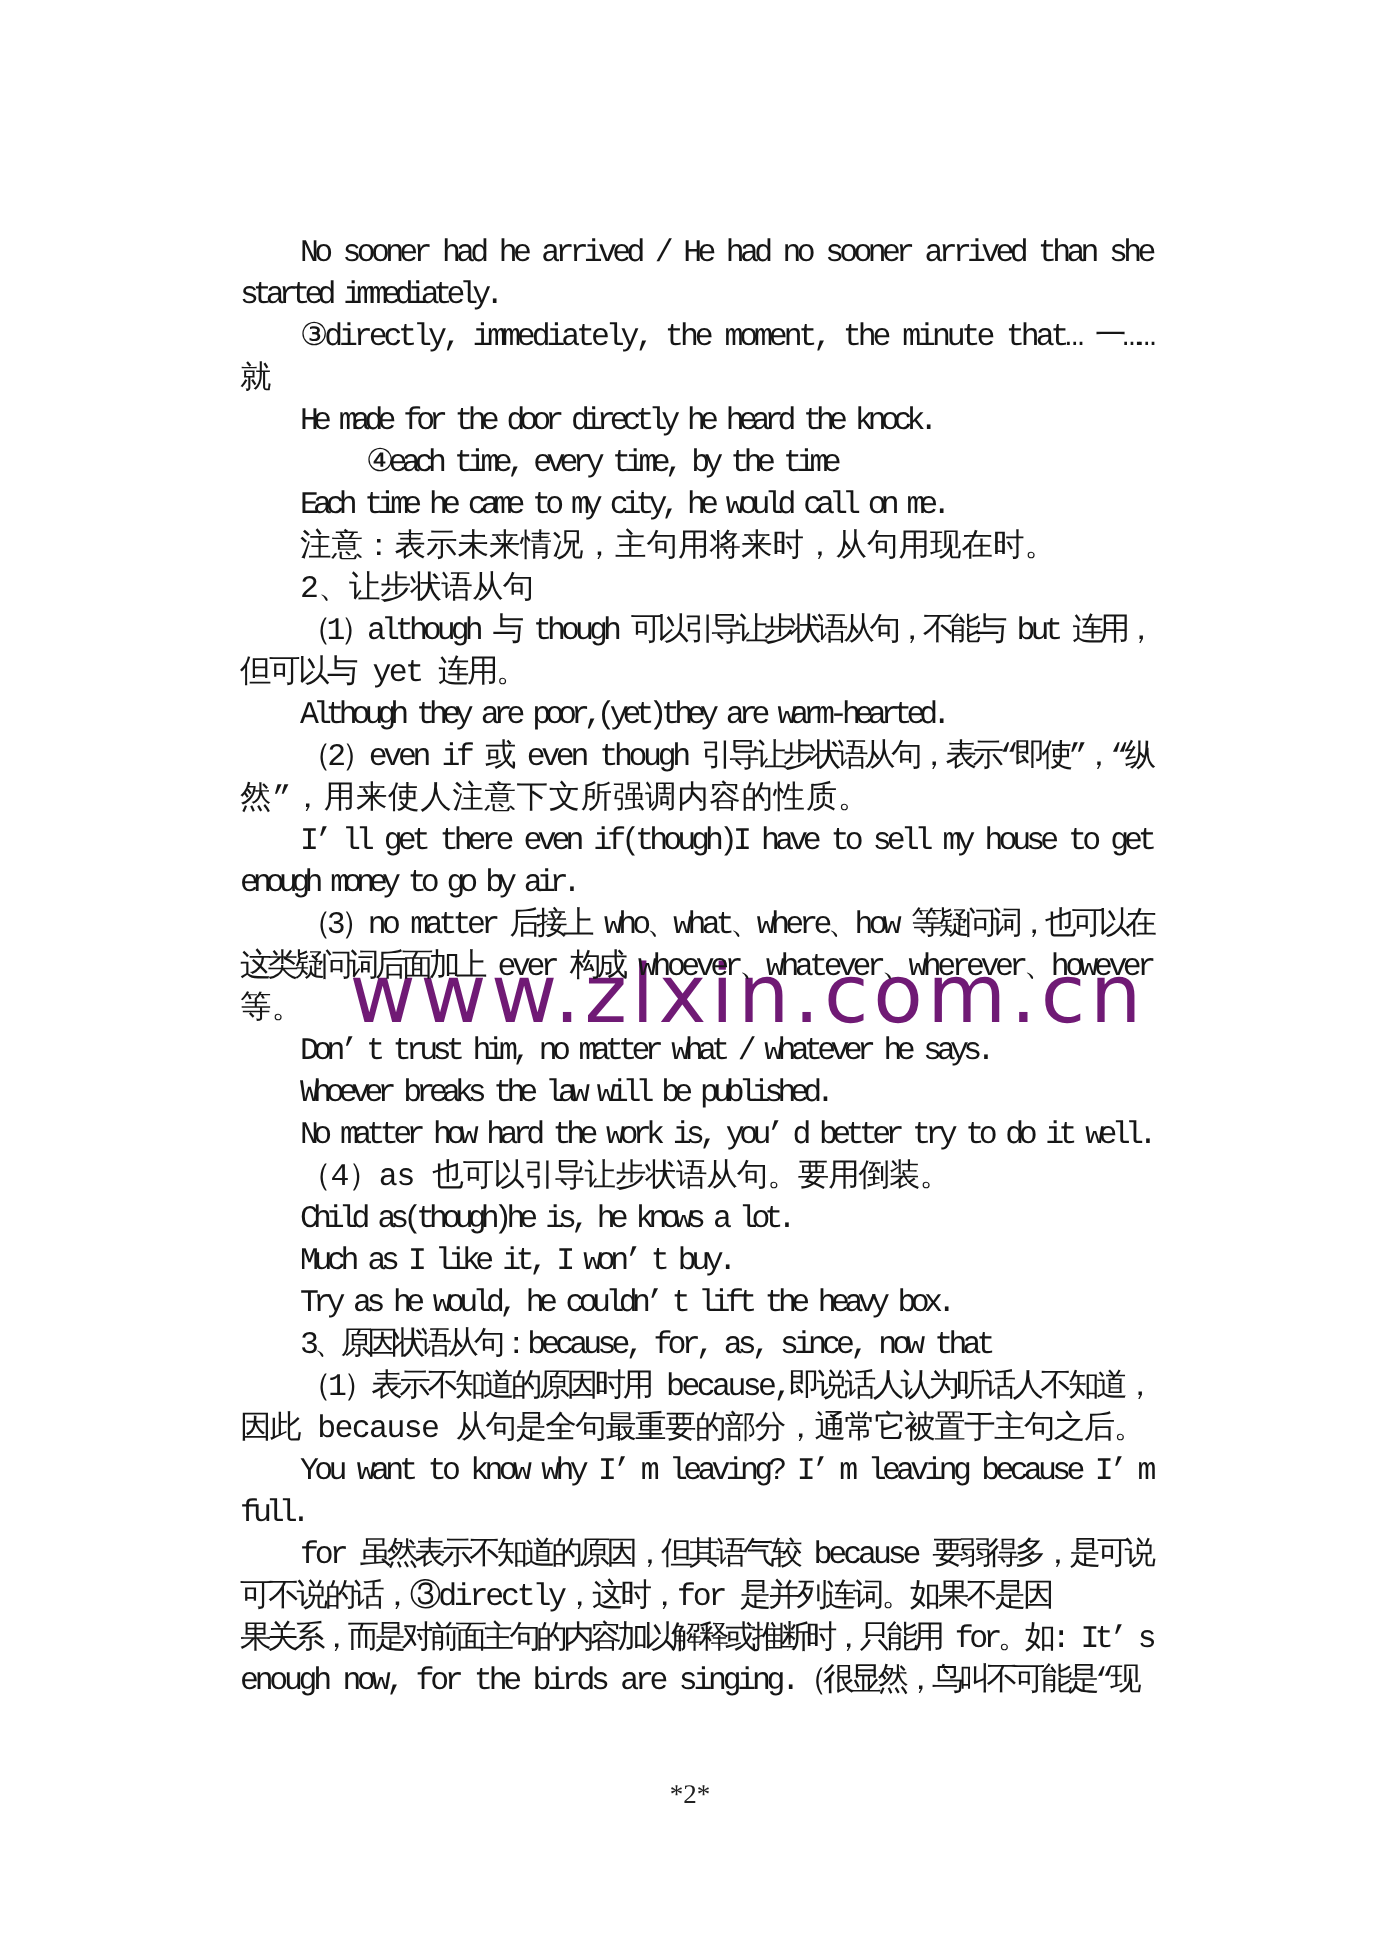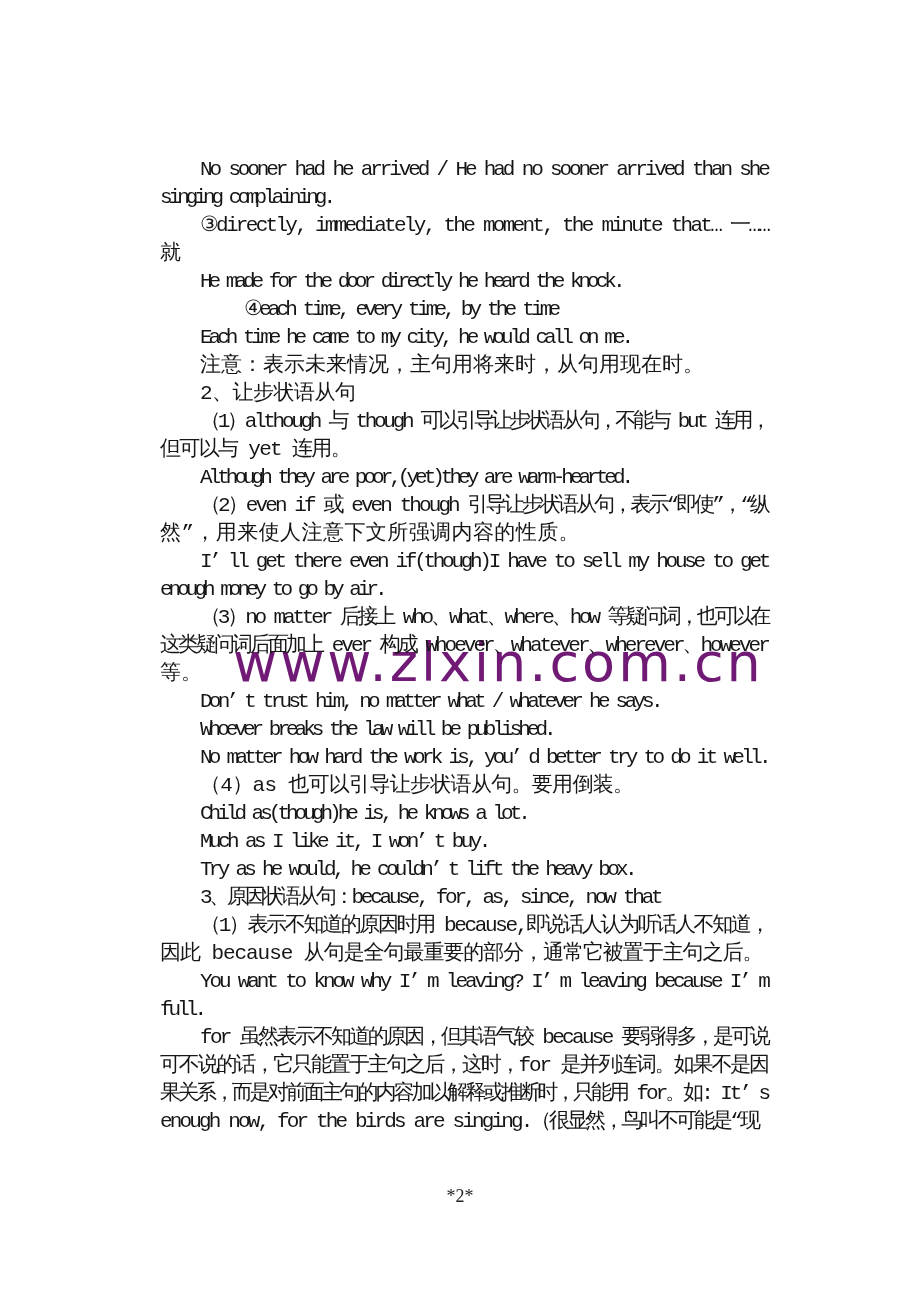--- a/index.html
+++ b/index.html
@@ -59,21 +59,21 @@
 </style>
 </head>
 <body>
 
 <div class="page">
 
   <div class="watermark">www.zlxin.com.cn</div>
 
   <div class="textblock">
     <div class="line ind"><span style="letter-spacing: -3.14px;">No sooner had he arrived / He had no sooner arrived than she</span></div>
-    <div class="line"><span style="letter-spacing: -4px;">singing complaining.</span></div>
+    <div class="line"><span style="letter-spacing: -4px;">started immediately.</span></div>
     <div class="line ind"><span style="letter-spacing: -2.72px;">③directly, immediately, the moment, the minute that… 一……</span></div>
     <div class="line"><span style="letter-spacing: 0px;">就</span></div>
     <div class="line ind"><span style="letter-spacing: -4px;">He made for the door directly he heard the knock.</span></div>
     <div class="line ind"><span style="letter-spacing: -3.83px; margin-left: 44px;">④each time, every time, by the time</span></div>
     <div class="line ind"><span style="letter-spacing: -4px; text-align: right;">Each time he came to my city, he would call on me.</span></div>
     <div class="line ind"><span style="letter-spacing: 0px;">注意：表示未来情况，主句用将来时，从句用现在时。</span></div>
     <div class="line ind"><span style="letter-spacing: -0.5px;">2、让步状语从句</span></div>
     <div class="line ind"><span style="letter-spacing: -3.3px;">（1）although 与 though 可以引导让步状语从句，不能与 but 连用，</span></div>
     <div class="line"><span style="letter-spacing: -1.67px;">但可以与 yet 连用。</span></div>
     <div class="line ind"><span style="letter-spacing: -4px;">Although they are poor,(yet)they are warm-hearted.</span></div>
@@ -90,20 +90,20 @@
     <div class="line ind"><span style="letter-spacing: -0.7px;">（4）as 也可以引导让步状语从句。要用倒装。</span></div>
     <div class="line ind"><span style="letter-spacing: -4px;">Child as(though)he is, he knows a lot.</span></div>
     <div class="line ind"><span style="letter-spacing: -3.61px; text-align: right;">Much as I like it, I won’ t buy.</span></div>
     <div class="line ind"><span style="letter-spacing: -3.75px;">Try as he would, he couldn’ t lift the heavy box.</span></div>
     <div class="line ind"><span style="letter-spacing: -3.24px;">3、原因状语从句：because, for, as, since, now that</span></div>
     <div class="line ind"><span style="letter-spacing: -2.37px;">（1）表示不知道的原因时用 because,即说话人认为听话人不知道，</span></div>
     <div class="line"><span style="letter-spacing: -1.06px;">因此 because 从句是全句最重要的部分，通常它被置于主句之后。</span></div>
     <div class="line ind"><span style="letter-spacing: -3.14px;">You want to know why I’ m leaving? I’ m leaving because I’ m</span></div>
     <div class="line"><span style="letter-spacing: -4px;">full.</span></div>
     <div class="line ind"><span style="letter-spacing: -2.7px;">for 虽然表示不知道的原因，但其语气较 because 要弱得多，是可说</span></div>
-    <div class="line"><span style="letter-spacing: -2.13px;">可不说的话，它只能置于主句之后，这时，for 是并列连词。如果不是因</span></div>
+    <div class="line"><span style="letter-spacing: -2.13px;">可不说的话，③directly，这时，for 是并列连词。如果不是因</span></div>
     <div class="line"><span style="letter-spacing: -3.04px;">果关系，而是对前面主句的内容加以解释或推断时，只能用 for。如: It’ s</span></div>
     <div class="line"><span style="letter-spacing: -2.85px;">enough now, for the birds are singing.（很显然，鸟叫不可能是“现</span></div>
   </div>
 
   <div class="footer">*2*</div>
 
 </div>
 
 </body></html>

